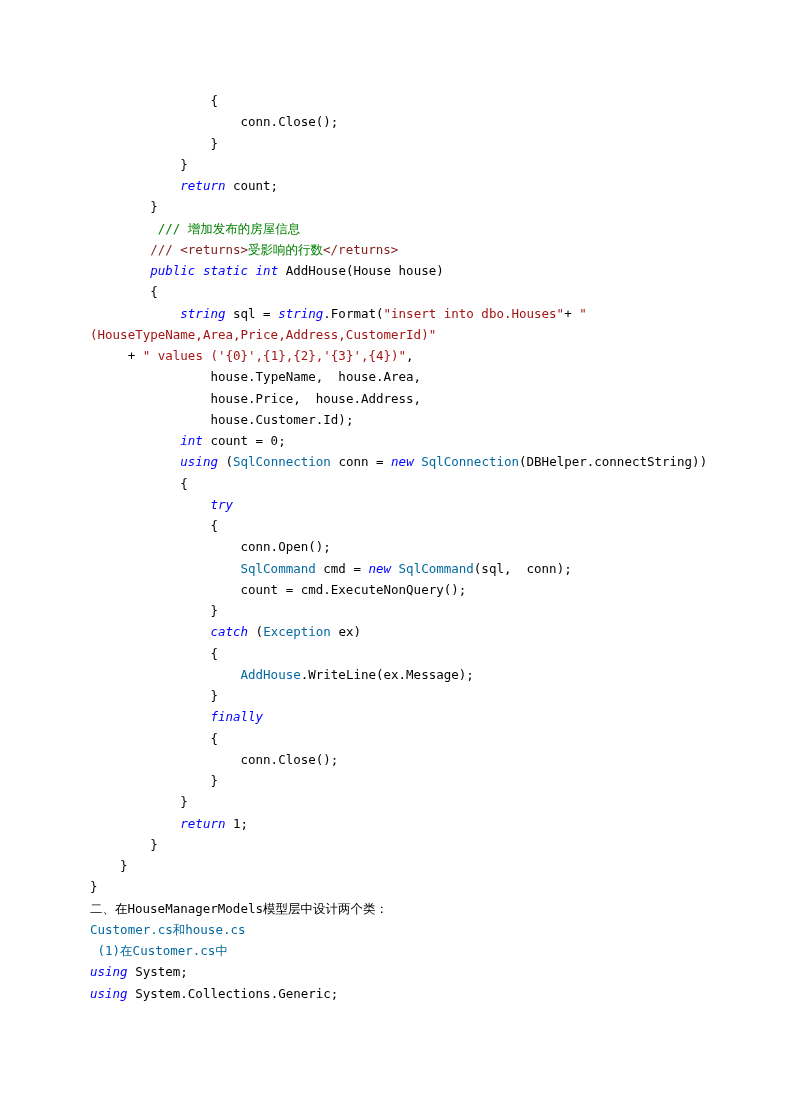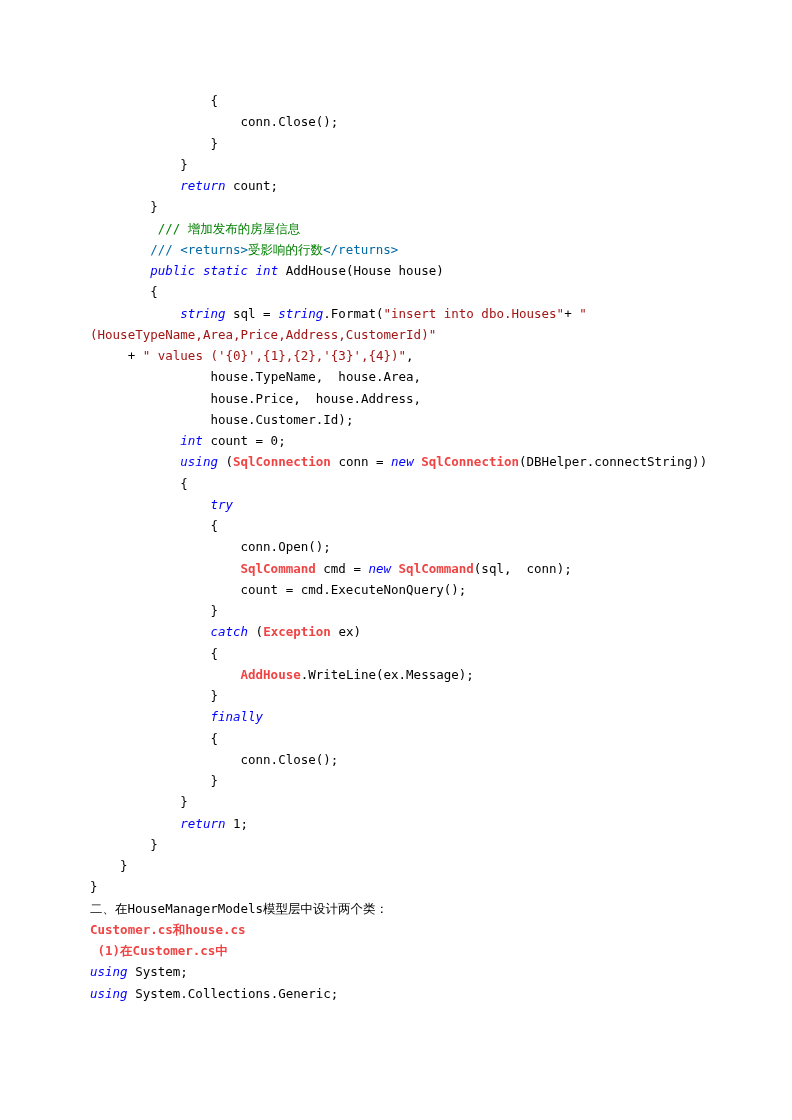--- a/index.html
+++ b/index.html
@@ -8,24 +8,24 @@
     font-family: "Microsoft YaHei", "SimSun", Consolas, monospace;
     font-size: 12.5px;
     line-height: 1.7;
     color: #000;
     background: #fff;
     width: 792px;
     box-sizing: border-box;
   }
   .code-line { white-space: pre; }
   .kw { color: #0000ff; font-style: italic; }
-  .type { color: #ef4444; font-weight: bold; }
+  .type { color: #0369a1; }
   .str { color: #a31515; }
   .comment-green { color: #008000; }
-  .comment-gray { color: #0369a1; }
+  .comment-gray { color: #7f1d1d; }
 </style>
 </head>
 <body>
 
 <div id="code-container">
     <div class="code-line">                <span>{</span></div>
     <div class="code-line">                    <span>conn.Close();</span></div>
     <div class="code-line">                <span>}</span></div>
     <div class="code-line">            <span>}</span></div>
     <div class="code-line">            <span class="kw">return</span><span> count;</span></div>

